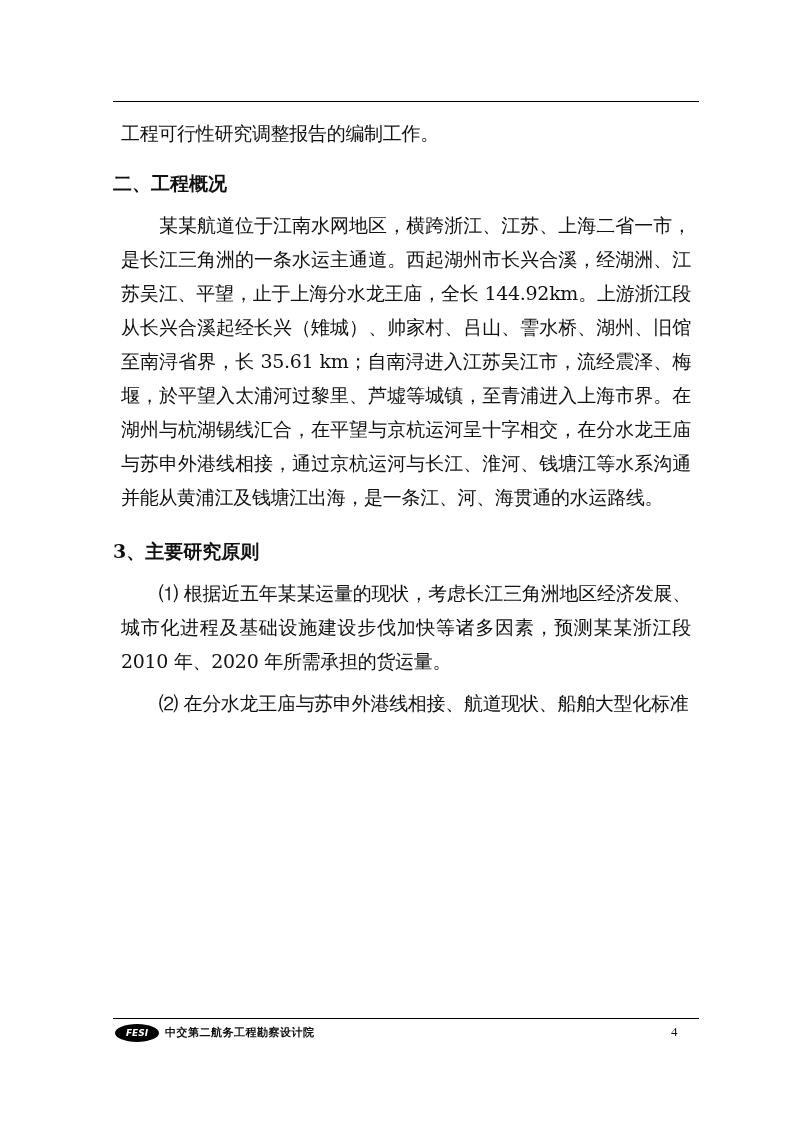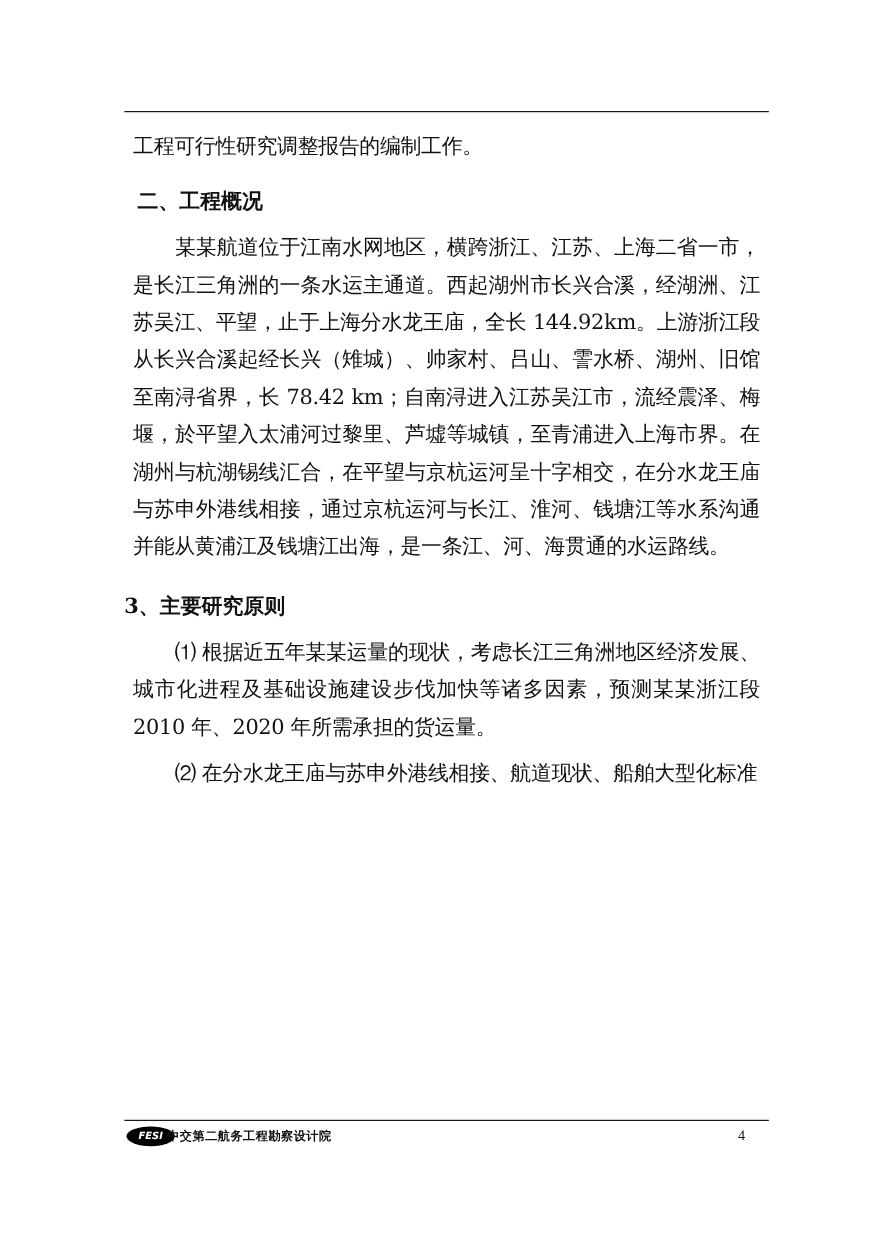--- a/index.html
+++ b/index.html
@@ -3,40 +3,40 @@
   <meta charset="utf-8">
   <style>
     html, body { margin: 0; padding: 0; background: #ffffff; }
     body { width: 793px; height: 1122px; position: relative; overflow: hidden;
            font-family: "DejaVu Serif", "Liberation Serif", serif; color: #111; }
     .rule { position: absolute; left: 113px; width: 586px; height: 1px; background: #000; }
     .content { position: absolute; left: 113px; top: 108px; width: 586px; }
     .p { font-size: 19px; line-height: 34px; margin: 8px; text-align: justify; text-align-last: left; letter-spacing: -0.3px; }
     .indent { text-indent: 38px; }
     .h2 { font-size: 19px; font-weight: bold; line-height: 34px; margin: 0; }
-    .gap-lg { margin-top: 18px; margin-left: 12px; }
+    .gap-lg { margin-top: 18px; }
     .footer-logo { position: absolute; left: 115px; top: 1024px; width: 44px; height: 18px;
                    background: #000; border-radius: 50%; color: #fff; font-size: 9px; font-style: italic;
                    font-weight: bold; display: flex; align-items: center; justify-content: center;
                    font-family: "DejaVu Sans", sans-serif; letter-spacing: 0px; }
-    .footer-org { position: absolute; left: 152px; top: 1025px; font-size: 11px; font-weight: bold;
+    .footer-org { position: absolute; left: 165px; top: 1025px; font-size: 11px; font-weight: bold;
                   font-family: "DejaVu Sans", sans-serif; letter-spacing: 0.5px; }
     .footer-page { position: absolute; left: 671px; top: 1024px; font-size: 13px; font-family: "Liberation Serif", serif; }
   </style>
 </head>
 <body>
 
 <div class="rule" style="top:101px;"></div>
 
 <div class="content">
   <p class="p">工程可行性研究调整报告的编制工作。</p>
 
   <h2 class="h2 gap-lg" style="margin-top:16px;">二、工程概况</h2>
 
-  <p class="p indent">某某航道位于江南水网地区，横跨浙江、江苏、上海二省一市，是长江三角洲的一条水运主通道。西起湖州市长兴合溪，经湖洲、江苏吴江、平望，止于上海分水龙王庙，全长 144.92km。上游浙江段从长兴合溪起经长兴（雉城）、帅家村、吕山、霅水桥、湖州、旧馆至南浔省界，长 78.42 km；自南浔进入江苏吴江市，流经震泽、梅堰，於平望入太浦河过黎里、芦墟等城镇，至青浦进入上海市界。在湖州与杭湖锡线汇合，在平望与京杭运河呈十字相交，在分水龙王庙与苏申外港线相接，通过京杭运河与长江、淮河、钱塘江等水系沟通并能从黄浦江及钱塘江出海，是一条江、河、海贯通的水运路线。</p>
+  <p class="p indent">某某航道位于江南水网地区，横跨浙江、江苏、上海二省一市，是长江三角洲的一条水运主通道。西起湖州市长兴合溪，经湖洲、江苏吴江、平望，止于上海分水龙王庙，全长 144.92km。上游浙江段从长兴合溪起经长兴（雉城）、帅家村、吕山、霅水桥、湖州、旧馆至南浔省界，长 35.61 km；自南浔进入江苏吴江市，流经震泽、梅堰，於平望入太浦河过黎里、芦墟等城镇，至青浦进入上海市界。在湖州与杭湖锡线汇合，在平望与京杭运河呈十字相交，在分水龙王庙与苏申外港线相接，通过京杭运河与长江、淮河、钱塘江等水系沟通并能从黄浦江及钱塘江出海，是一条江、河、海贯通的水运路线。</p>
 
 
   <h3 class="h2" style="margin-top:20px;">3、主要研究原则</h3>
   <p class="p indent">⑴ 根据近五年某某运量的现状，考虑长江三角洲地区经济发展、城市化进程及基础设施建设步伐加快等诸多因素，预测某某浙江段 2010 年、2020 年所需承担的货运量。</p>
   <p class="p indent">⑵ 在分水龙王庙与苏申外港线相接、航道现状、船舶大型化标准</p>
 </div>
 
 <div class="rule" style="top:1018px;"></div>
 <div class="footer-logo">
   <span>FESI</span>

